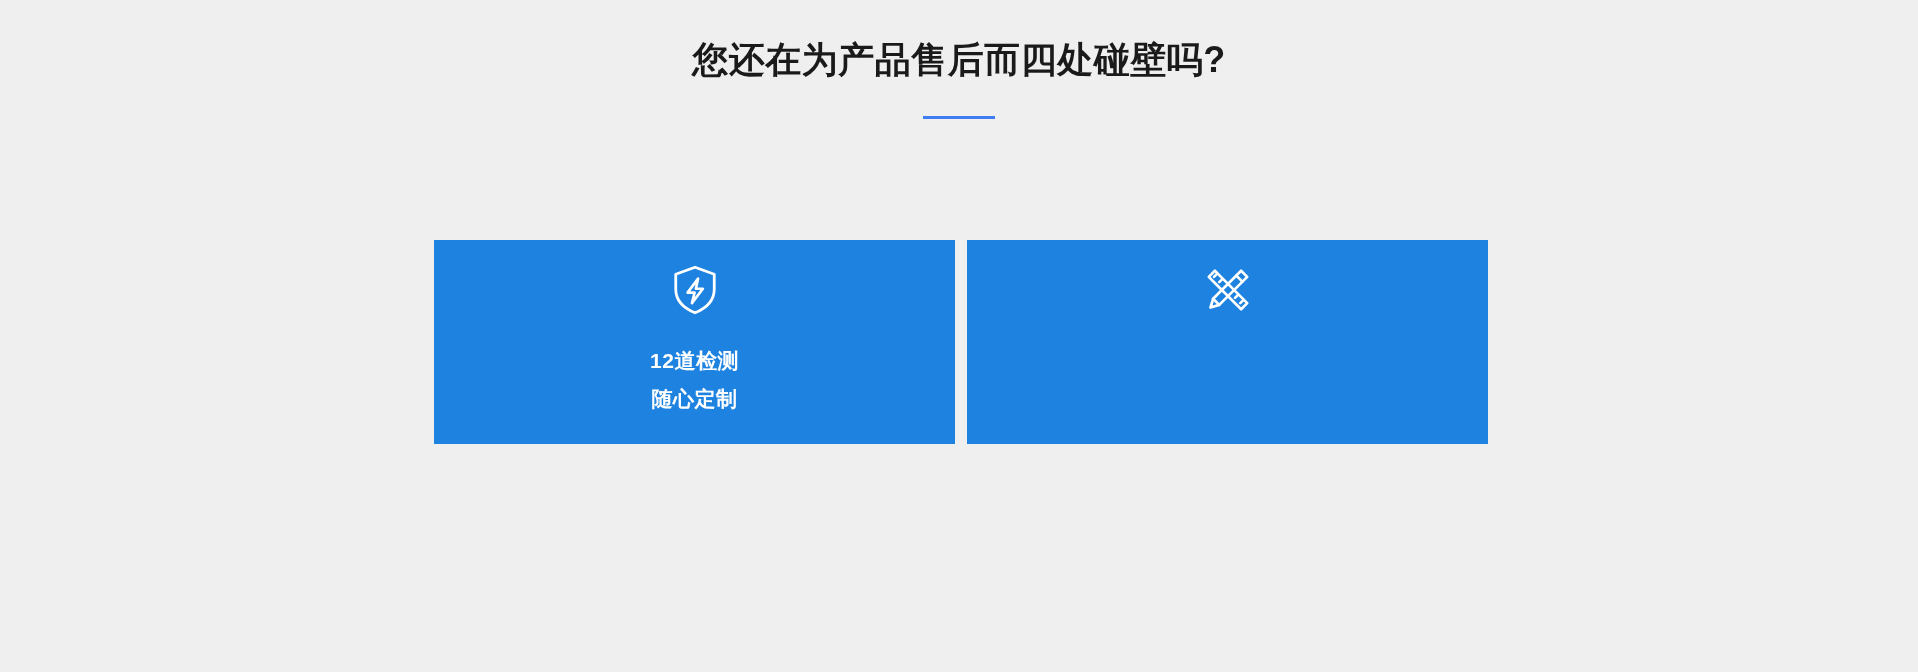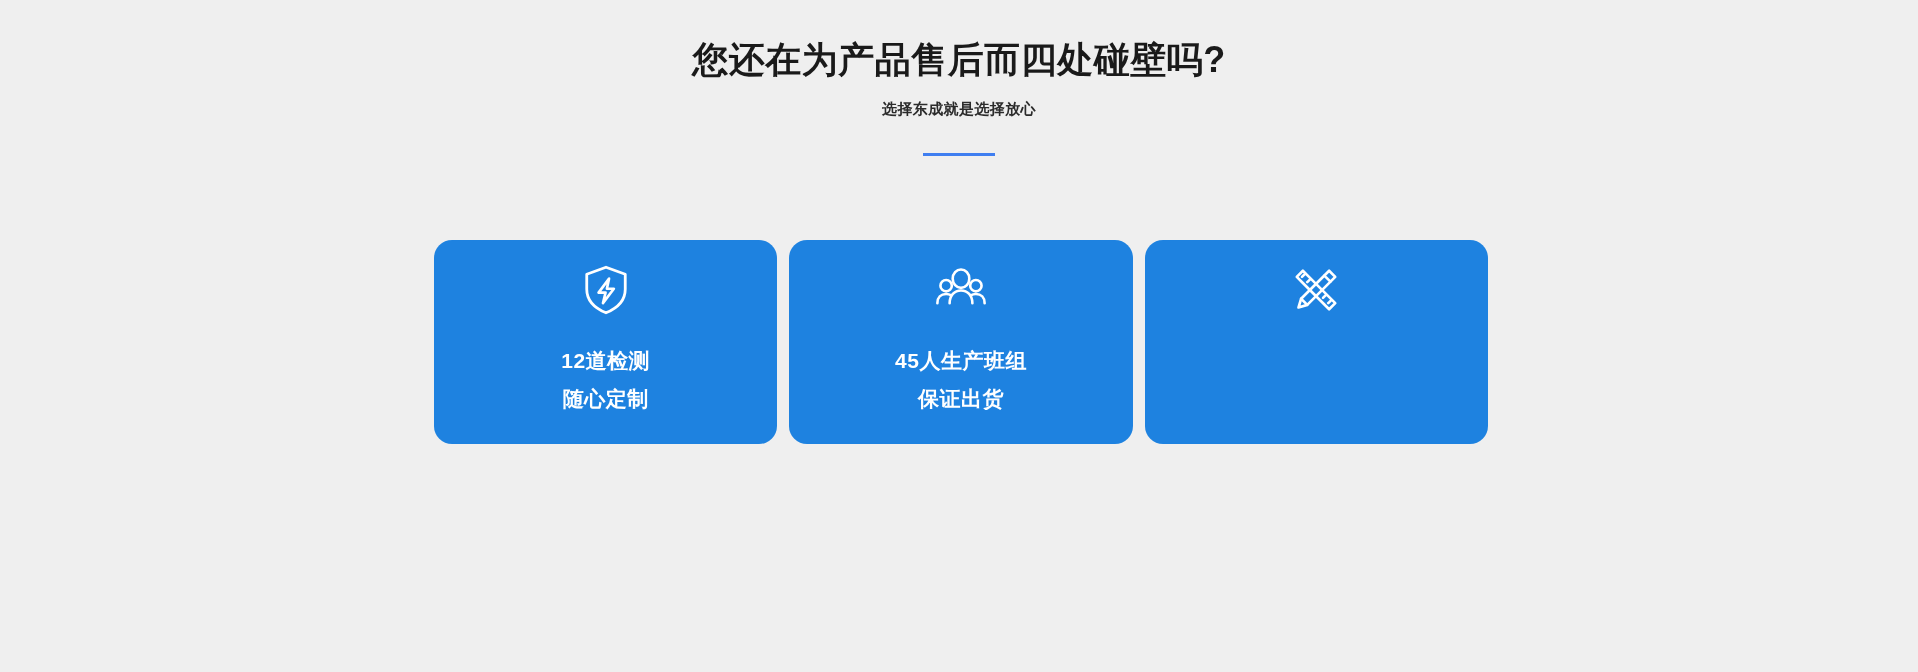--- a/index.html
+++ b/index.html
@@ -70,21 +70,20 @@
   }
 
   .feature-card {
     flex: 1 1 0;
     background: #1e82e0;
     display: flex;
     flex-direction: column;
     align-items: center;
     box-sizing: border-box;
     padding-top: 22px;
-    border-radius: 18px;
   }
 
   .card-icon {
     width: 56px;
     height: 56px;
     display: block;
     margin-bottom: 10px;
   }
   .card-icon svg {
     display: block;
@@ -106,55 +105,38 @@
     white-space: nowrap;
   }
 </style>
 </head>
 <body>
 
 <div class="page">
 
   <div class="heading-block">
     <h1 class="section-title">您还在为产品售后而四处碰壁吗?</h1>
-    <p class="section-subtitle">选择东成就是选择放心</p>
     <div class="title-divider"></div>
   </div>
 
   <div class="cards-row">
 
     <div class="feature-card">
       <span class="card-icon">
         <svg viewBox="0 0 64 64" fill="none" xmlns="http://www.w3.org/2000/svg">
           <path d="M32 6 L54 14 V31 C54 44 44 53 32 58 C20 53 10 44 10 31 V14 Z" stroke="#ffffff" stroke-width="3.2" stroke-linejoin="round" fill="none"></path>
           <path d="M35.5 19 L23.5 35 H31.5 L28.5 47 L41 30.5 H33 Z" stroke="#ffffff" stroke-width="3" stroke-linejoin="round" stroke-linecap="round" fill="none"></path>
         </svg>
       </span>
       <div class="card-text">
         <span class="card-line">12道检测</span>
         <span class="card-line">随心定制</span>
       </div>
     </div>
 
-    <div class="feature-card">
-      <span class="card-icon">
-        <svg viewBox="0 0 64 64" fill="none" xmlns="http://www.w3.org/2000/svg">
-          <ellipse cx="32" cy="19" rx="9.5" ry="10.5" stroke="#ffffff" stroke-width="3" fill="none"></ellipse>
-          <path d="M19 47 C19 38 24.5 32.5 32 32.5 C39.5 32.5 45 38 45 47" stroke="#ffffff" stroke-width="3" stroke-linecap="round" fill="none"></path>
-          <circle cx="15" cy="27" r="6.5" stroke="#ffffff" stroke-width="3" fill="none"></circle>
-          <path d="M5 47 C5 40.5 9 36.5 15 36.5 C17.3 36.5 19.2 37.1 20.8 38.2" stroke="#ffffff" stroke-width="3" stroke-linecap="round" fill="none"></path>
-          <circle cx="49" cy="27" r="6.5" stroke="#ffffff" stroke-width="3" fill="none"></circle>
-          <path d="M59 47 C59 40.5 55 36.5 49 36.5 C46.7 36.5 44.8 37.1 43.2 38.2" stroke="#ffffff" stroke-width="3" stroke-linecap="round" fill="none"></path>
-        </svg>
-      </span>
-      <div class="card-text">
-        <span class="card-line">45人生产班组</span>
-        <span class="card-line">保证出货</span>
-      </div>
-    </div>
 
     <div class="feature-card">
       <span class="card-icon">
         <svg viewBox="0 0 64 64" fill="none" xmlns="http://www.w3.org/2000/svg">
           <g stroke="#ffffff" stroke-width="3" stroke-linejoin="round" stroke-linecap="round" fill="none">
 
             <path d="M47 10 L54 17 L22 49 L12 52 L15 42 Z"></path>
             <path d="M41.5 15.5 L48.5 22.5"></path>
             <path d="M15 42 L22 49"></path>
 

